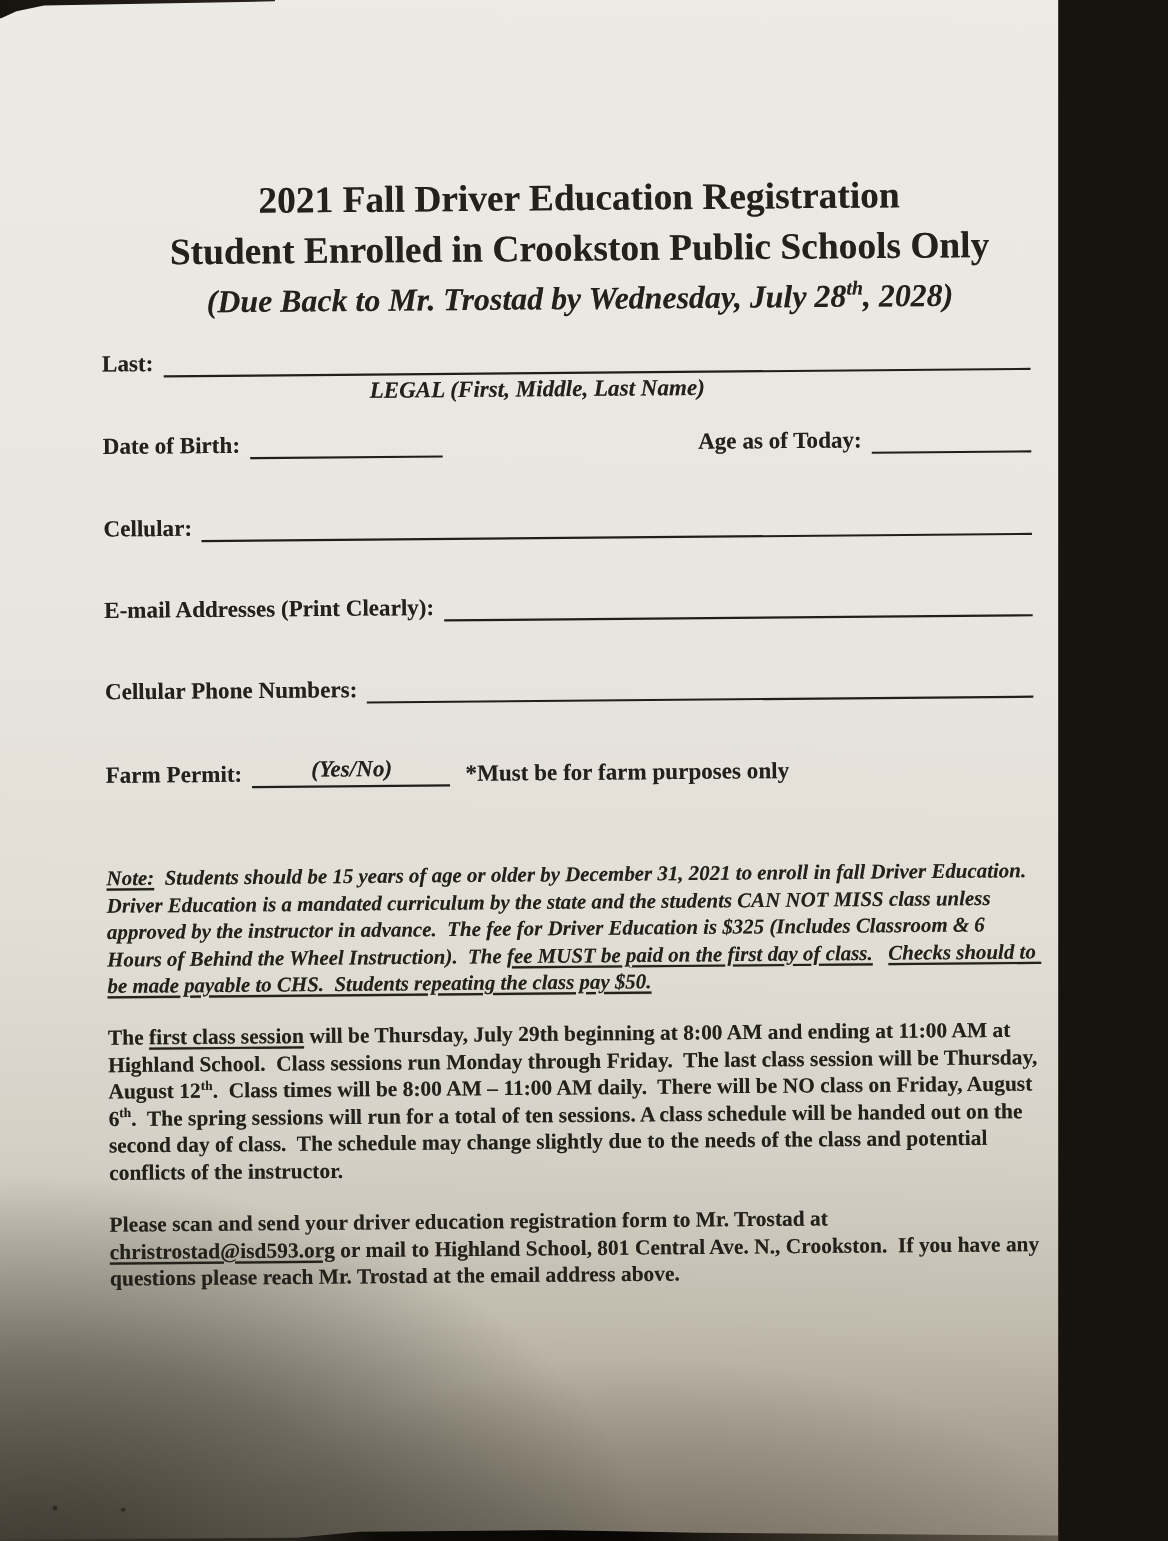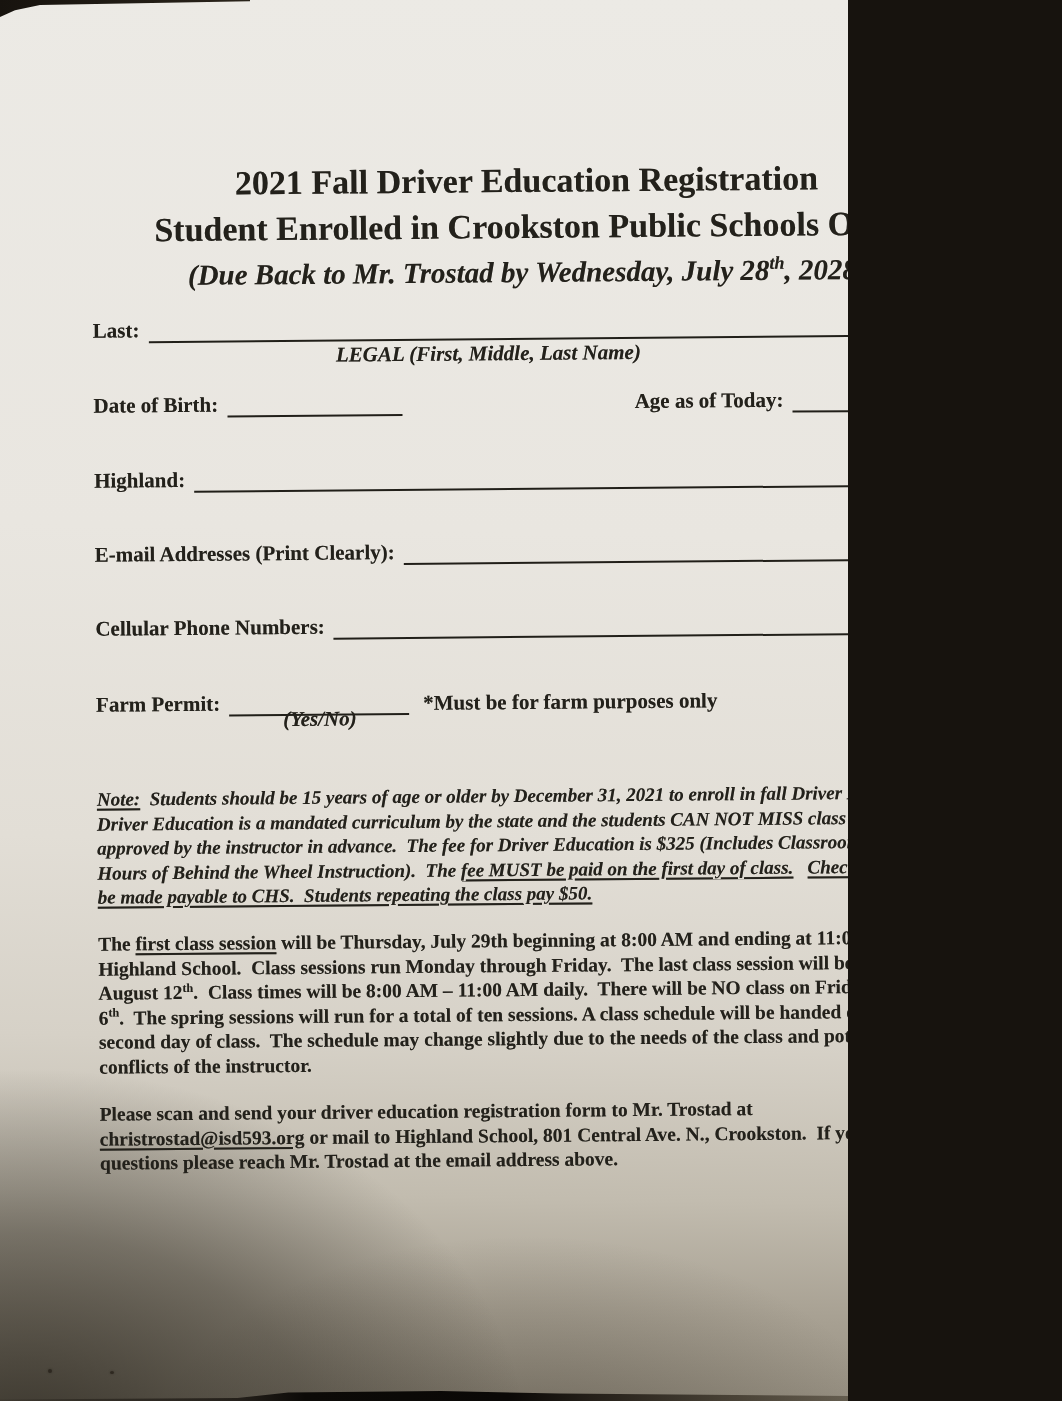--- a/index.html
+++ b/index.html
@@ -1,17 +1,17 @@
 <!DOCTYPE html>
 <html><head>
 <meta charset="utf-8">
 <style>
   html,body{margin:0;padding:0;background:#17130e;}
   .photo{
-    position:relative;width:848px;height:1401px;overflow:hidden;
+    position:relative;width:962px;height:1401px;overflow:hidden;
     background:
       radial-gradient(90% 42% at 3% 104%, rgba(40,36,28,0.85) 0%, rgba(40,36,28,0.45) 38%, rgba(40,36,28,0) 66%),
       radial-gradient(75% 28% at 62% 105%, rgba(48,42,32,0.40) 0%, rgba(48,42,32,0) 60%),
       linear-gradient(181deg, #eceae5 0%, #e9e6e0 38%, #e2ded6 60%, #d6d1c7 74%, #c2bcaf 85%, #a8a193 93%, #948d7f 100%);
     font-family:"Liberation Serif","DejaVu Serif",serif;
   }
   .sheet{
     position:absolute;inset:0;color:#23211b;font-weight:bold;
     transform:rotate(-0.5deg);transform-origin:520px 700px;
     text-shadow:0 0 0.6px rgba(40,37,30,0.45);
@@ -65,40 +65,40 @@
 
     <div class="row" style="top:389px;">
       <span class="lbl">Date of Birth:</span>
       <span class="blank fixed175"></span>
       <span class="spacer"></span>
       <span class="lbl">Age as of Today:</span>
       <span class="blank fixed145"></span>
     </div>
 
     <div class="row" style="top:464px;">
-      <span class="lbl">Highland:</span>
+      <span class="lbl">Cellular:</span>
       <span class="blank grow"></span>
     </div>
 
     <div class="row" style="top:538px;">
       <span class="lbl">E-mail Addresses (Print Clearly):</span>
       <span class="blank grow"></span>
     </div>
 
     <div class="row" style="top:612px;">
       <span class="lbl">Cellular Phone Numbers:</span>
       <span class="blank grow"></span>
     </div>
 
     <div class="row" style="top:688px;">
       <span class="lbl">Farm Permit:</span>
       <span class="blank fixed180"></span>
       <span class="star-note">*Must be for farm purposes only</span>
     </div>
-    <div class="hint" style="top:705px;left:283px;">(Yes/No)</div>
+    <div class="hint" style="top:685px;left:283px;">(Yes/No)</div>
 
     <div class="note"><span class="u">Note:</span><span>  Students should be 15 years of age or older by December 31, 2021 to enroll in fall Driver Education.  Driver Education is a mandated curriculum by the state and the students CAN NOT MISS class unless approved by the instructor in advance.  The fee for Driver Education is $325 (Includes Classroom &amp; 6 Hours of Behind the Wheel Instruction).  The </span><span class="u">fee MUST be paid on the first day of class.</span><span>   </span><span class="u">Checks should to be made payable to CHS.  Students repeating the class pay $50.</span></div>
 
     <div class="para para2"><span>The </span><span class="u">first class session</span><span> will be Thursday, July 29th beginning at 8:00 AM and ending at 11:00 AM at Highland School.  Class sessions run Monday through Friday.  The last class session will be Thursday, August 12</span><span class="sup">th</span><span>.  Class times will be 8:00 AM – 11:00 AM daily.  There will be NO class on Friday, August 6</span><span class="sup">th</span><span>.  The spring sessions will run for a total of ten sessions. A class schedule will be handed out on the second day of class.  The schedule may change slightly due to the needs of the class and potential conflicts of the instructor.</span></div>
 
     <div class="para para3"><span>Please scan and send your driver education registration form to Mr. Trostad at </span><span class="u">christrostad@isd593.org</span><span> or mail to Highland School, 801 Central Ave. N., Crookston.  If you have any questions please reach Mr. Trostad at the email address above.</span></div>
 
   </div>
 
   <div class="corner-wedge"></div>

